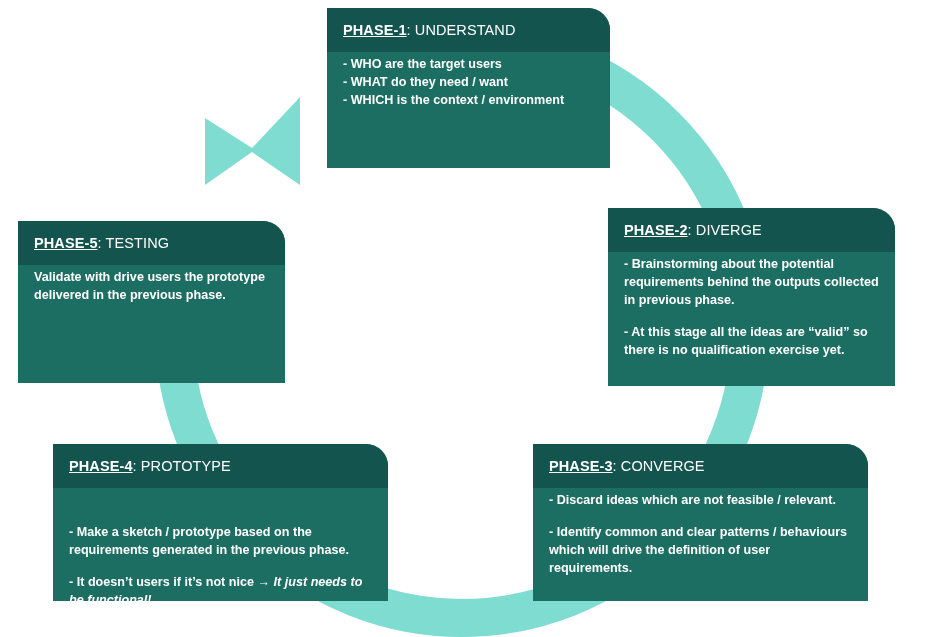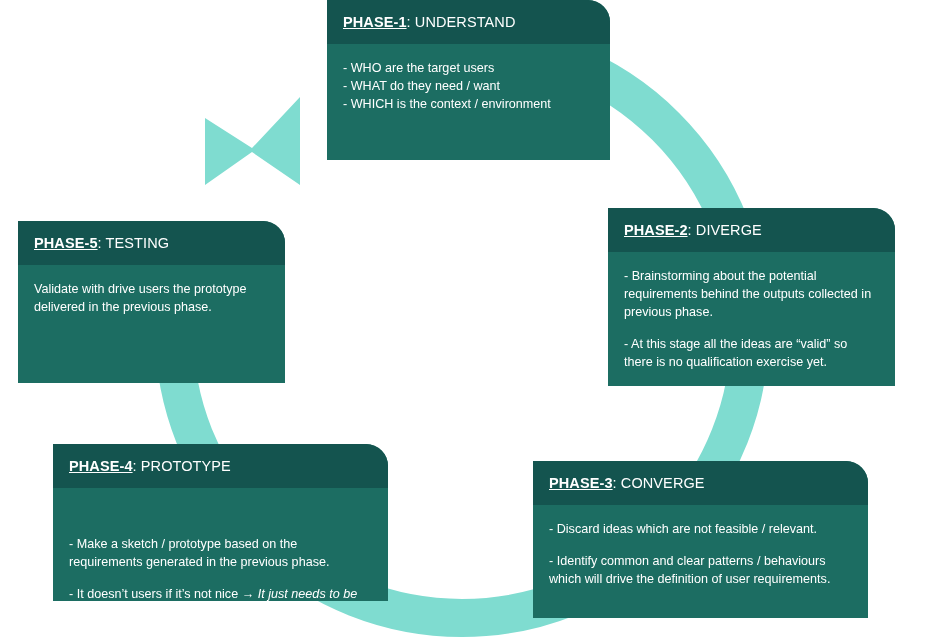--- a/index.html
+++ b/index.html
@@ -51,42 +51,42 @@
   .phase-header .phase-key {
     font-weight: bold;
     text-decoration: underline;
   }
   .phase-header .phase-title {
     font-weight: normal;
   }
   .phase-body {
     color: #ffffff;
     font-size: 12.6px;
-    font-weight: normal;
+    font-weight: bold;
     line-height: 1.42;
-    padding: 16px 16px 16px 16px;
+    padding: 4px 16px 16px 16px;
     flex: 1 1 auto;
   }
   .phase-body p {
     margin: 0 0 14px 0;
   }
   .phase-body p:last-child {
     margin-bottom: 0;
   }
   .phase-body .tight p {
     margin-bottom: 0;
   }
   .body-italic {
     font-style: italic;
   }
 
   
-  #phase-1 { left: 327px; top: 0;  width: 283px; height: 160px; }
+  #phase-1 { left: 327px; top: 8px;  width: 283px; height: 160px; }
   #phase-2 { left: 608px; top: 208px; width: 287px; height: 178px; }
-  #phase-3 { left: 533px; top: 444px; width: 335px; height: 157px; margin-top: 17px; }
+  #phase-3 { left: 533px; top: 444px; width: 335px; height: 157px; }
   #phase-4 { left: 53px;  top: 444px; width: 335px; height: 157px; }
   #phase-5 { left: 18px;  top: 221px; width: 267px; height: 162px; }
 </style>
 </head>
 <body>
 
 <div id="canvas">
 
   <svg id="ring-layer" viewBox="0 0 925 637" xmlns="http://www.w3.org/2000/svg">
 

